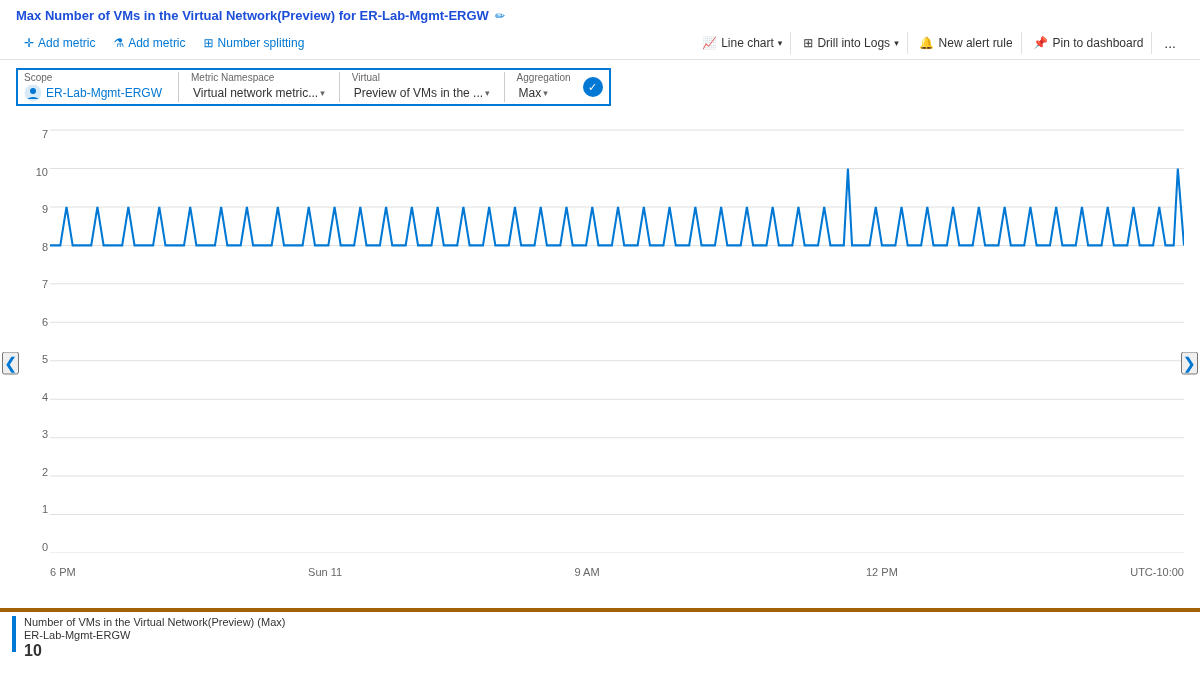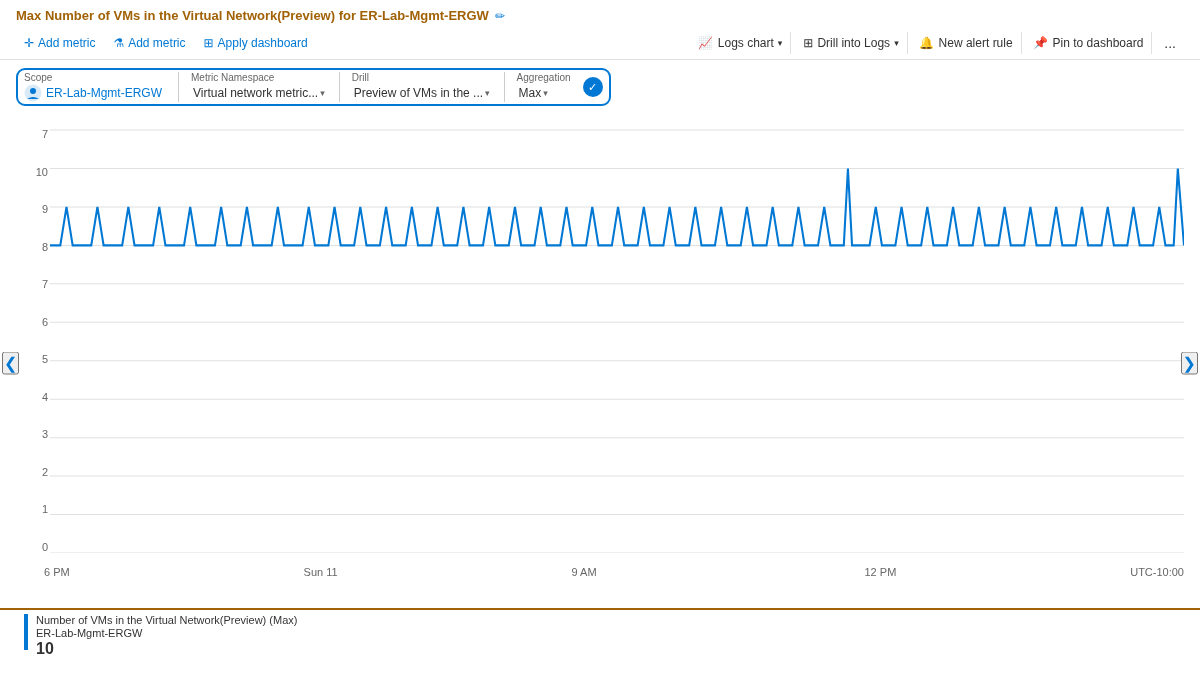--- a/index.html
+++ b/index.html
@@ -1,47 +1,47 @@
 <!DOCTYPE html>
 <html><head>
   <meta charset="utf-8">
   <style>
     * { box-sizing: border-box; margin: 0; padding: 0; }
     body { font-family: 'Segoe UI', Arial, sans-serif; font-size: 12px; background: #fff; color: #333; width: 1200px; height: 695px; overflow: hidden; }
     
     .header { padding: 8px 16px 4px 16px; display: flex; align-items: center; gap: 6px; border-bottom: none; }
-    .header-title { font-size: 13px; font-weight: 600; color: #a16207; }
+    .header-title { font-size: 13px; font-weight: 600; color: #1d4ed8; }
     .edit-icon { color: #0078d4; font-size: 12px; cursor: pointer; }
     
     .toolbar { padding: 4px 16px; display: flex; align-items: center; gap: 0; border-bottom: 1px solid #e0e0e0; }
     .toolbar-left { display: flex; align-items: center; gap: 2px; flex: 1; }
     .toolbar-btn { display: flex; align-items: center; gap: 4px; padding: 4px 8px; color: #0078d4; font-size: 12px; cursor: pointer; border: none; background: none; }
     .toolbar-right { display: flex; align-items: center; gap: 4px; }
     .toolbar-right-btn { display: flex; align-items: center; gap: 4px; padding: 4px 8px; color: #333; font-size: 12px; cursor: pointer; border: none; background: none; border-right: 1px solid #e0e0e0; }
     .toolbar-right-btn:last-child { border-right: none; }
     .toolbar-right-btn .chevron { font-size: 9px; }
     .more-btn { padding: 4px 8px; font-size: 14px; cursor: pointer; border: none; background: none; color: #333; }
     
     .metric-row { padding: 8px 16px; display: flex; align-items: center; gap: 8px; }
-    .metric-box { border: 2px solid #0078d4; border-radius: 9px; display: flex; align-items: center; padding: 2px 6px; gap: 8px; }
+    .metric-box { border: 2px solid #0078d4; border-radius: 0; display: flex; align-items: center; padding: 2px 6px; gap: 8px; }
     .metric-field { display: flex; flex-direction: column; gap: 1px; }
     .metric-label { font-size: 10px; color: #666; }
     .metric-value-row { display: flex; align-items: center; gap: 4px; }
     .metric-input { border: none; font-size: 12px; color: #0078d4; background: transparent; outline: none; width: auto; }
     .metric-dropdown { display: flex; align-items: center; gap: 2px; border: none; background: transparent; font-size: 12px; color: #333; cursor: pointer; padding: 2px; }
     .metric-dropdown .chevron { font-size: 9px; color: #666; }
     .field-separator { width: 1px; height: 30px; background: #ccc; margin: 0 4px; }
     .check-circle { width: 20px; height: 20px; background: #0078d4; border-radius: 50%; display: flex; align-items: center; justify-content: center; color: white; font-size: 11px; margin-left: 4px; }
     .scope-icon { width: 18px; height: 18px; }
     
     .nav-arrow { position: absolute; top: 50%; transform: translateY(-50%); font-size: 16px; color: #0078d4; cursor: pointer; z-index: 10; }
     .nav-arrow-left { left: 2px; }
     .nav-arrow-right { right: 2px; }
     
-    .legend { padding: 6px 24px; display: flex; align-items: flex-start; gap: 8px; border-top: 2px solid #a16207; }
+    .legend { padding: 6px 12px; display: flex; align-items: flex-start; gap: 8px; border-top: 4px solid #a16207; }
     .legend-color-bar { width: 4px; height: 36px; background: #0078d4; flex-shrink: 0; }
     .legend-text { display: flex; flex-direction: column; gap: 1px; }
     .legend-name { font-size: 11px; color: #333; }
     .legend-value { font-size: 16px; font-weight: 600; color: #333; }
   </style>
 </head>
 <body>
 
 <div class="header">
   <span class="header-title">Max Number of VMs in the Virtual Network(Preview) for ER-Lab-Mgmt-ERGW</span>
@@ -53,27 +53,27 @@
     <button class="toolbar-btn">
       <span>✛</span>
       <span>Add metric</span>
     </button>
     <button class="toolbar-btn">
       <span>⚗</span>
       <span>Add metric</span>
     </button>
     <button class="toolbar-btn">
       <span>⊞</span>
-      <span>Apply dashboard</span>
+      <span>Number splitting</span>
     </button>
   </div>
   <div class="toolbar-right">
     <button class="toolbar-right-btn">
       <span>📈</span>
-      <span>Logs chart</span>
+      <span>Line chart</span>
       <span class="chevron">▾</span>
     </button>
     <button class="toolbar-right-btn">
       <span>⊞</span>
       <span>Drill into Logs</span>
       <span class="chevron">▾</span>
     </button>
     <button class="toolbar-right-btn">
       <span>🔔</span>
       <span>New alert rule</span>
@@ -105,21 +105,21 @@
     <div class="metric-field">
       <span class="metric-label">Metric Namespace</span>
       <button class="metric-dropdown">
         <span>Virtual network metric...</span>
         <span class="chevron">▾</span>
       </button>
     </div>
     <div class="field-separator"></div>
 
     <div class="metric-field">
-      <span class="metric-label">Drill</span>
+      <span class="metric-label">Virtual</span>
       <button class="metric-dropdown">
         <span>Preview of VMs in the ...</span>
         <span class="chevron">▾</span>
       </button>
     </div>
     <div class="field-separator"></div>
 
     <div class="metric-field">
       <span class="metric-label">Aggregation</span>
       <button class="metric-dropdown">
@@ -210,21 +210,21 @@
           970,116 976,78 982,116
           995,116 1001,78 1007,116
           1020,116 1026,78 1032,116
           1045,116 1051,78 1057,116
           1070,116 1076,78 1082,116
           1090,116 1094,40 1100,116
         "></polyline>
     </svg>
   </div>
 
-  <div style="position:absolute; bottom:30px; left:44px; right:16px; display:flex; justify-content:space-between;">
+  <div style="position:absolute; bottom:30px; left:50px; right:16px; display:flex; justify-content:space-between;">
     <span style="font-size:11px;color:#666;">6 PM</span>
     <span style="font-size:11px;color:#666;">Sun 11</span>
     <span style="font-size:11px;color:#666;">9 AM</span>
     <span style="font-size:11px;color:#666;margin-left:34px;">12 PM</span>
     <span style="font-size:11px;color:#666;">UTC-10:00</span>
   </div>
 </div>
 
 <div class="legend" style="margin-top:0; padding-top:4px;">
   <div class="legend-color-bar"></div>

